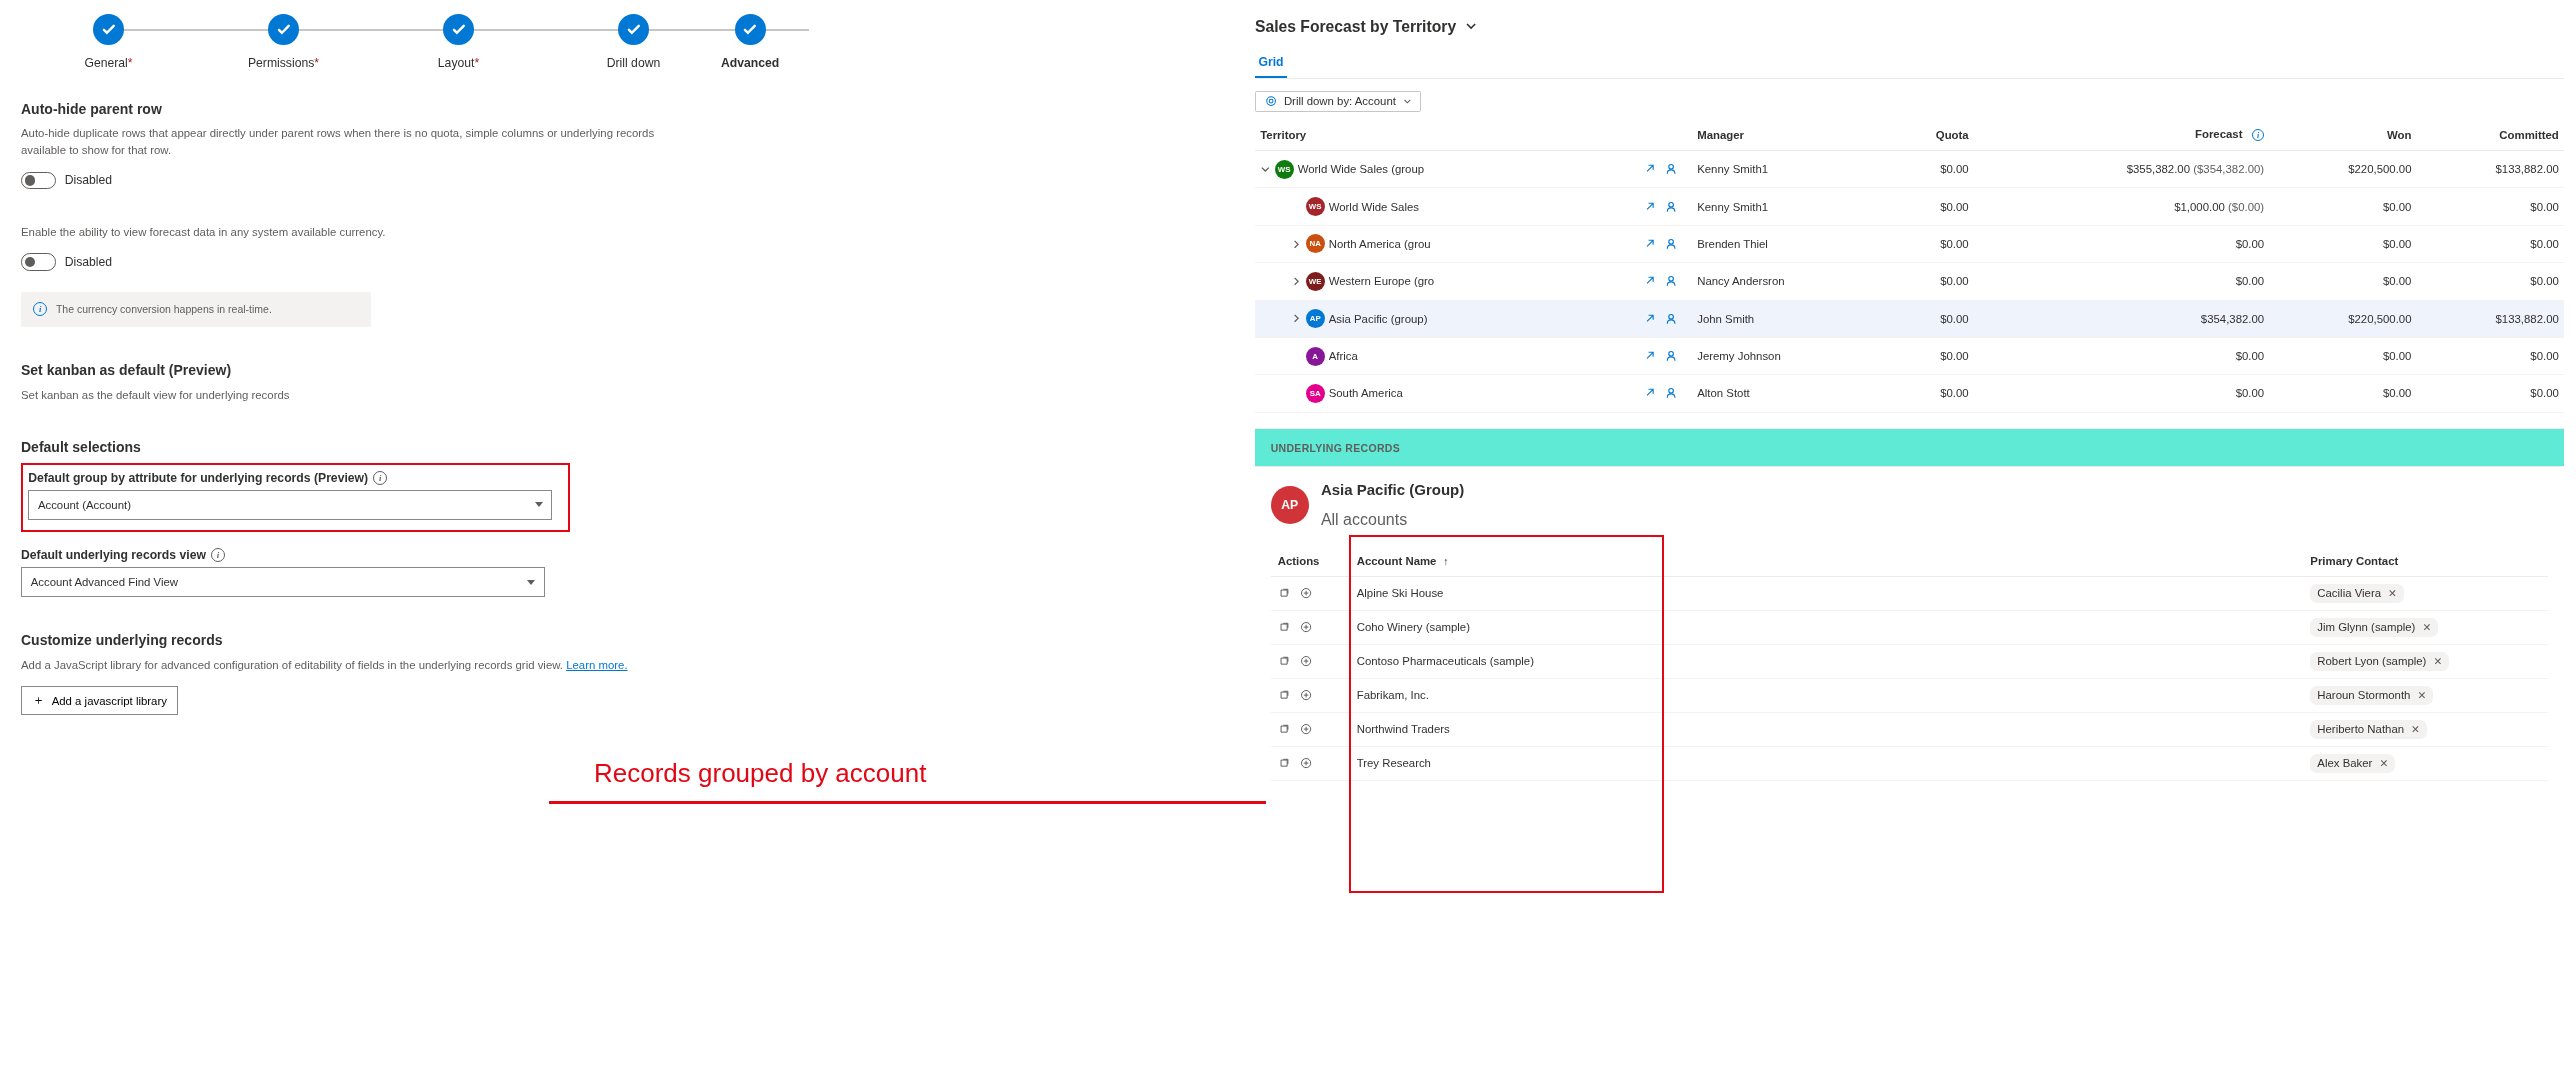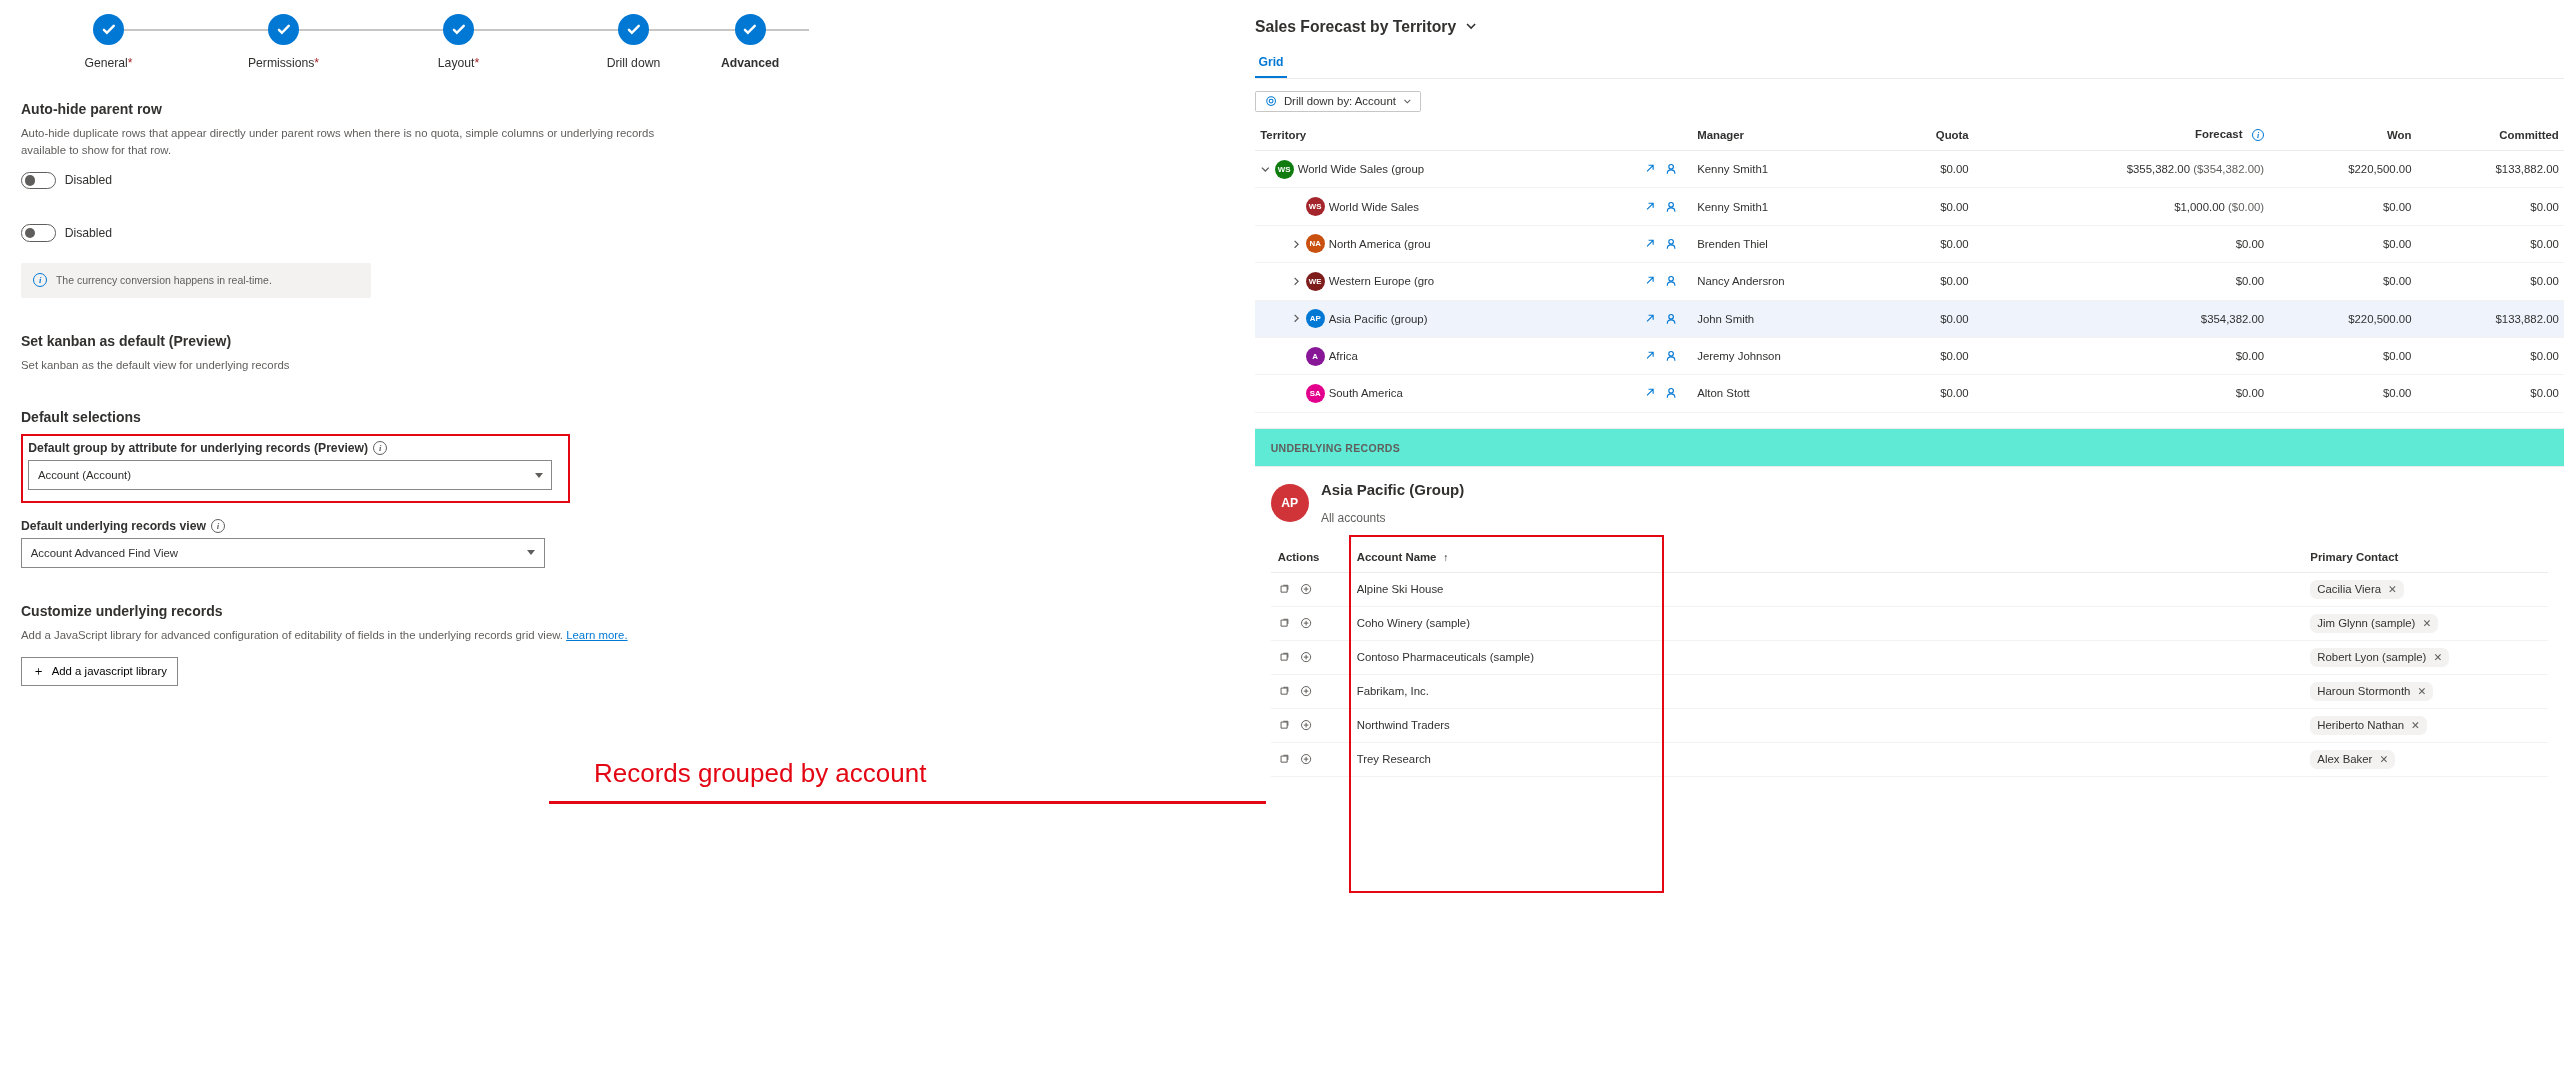--- a/index.html
+++ b/index.html
@@ -142,21 +142,21 @@
   .underlying-header { padding: 12.2px 15.7px; font-size: 10.5px; font-weight: 600; color: #605e5c; letter-spacing: 0.3px; }
   .underlying-body { background: #fff; padding: 14px 15.7px 0 15.7px; border-top: 0.9px solid #edebe9; }
   .group-header { display: flex; align-items: center; gap: 12.2px; margin-bottom: 17.5px; }
   .group-avatar {
     width: 38px; height: 38px; border-radius: 50%;
     display: inline-flex; align-items: center; justify-content: center;
     font-size: 12.2px; font-weight: 600; color: #fff;
   }
   .group-title-wrap { display:flex; flex-direction:column; }
   .group-title { font-size: 15px; font-weight: 600; }
-  .group-sub { font-size: 12px; color: #605e5c; margin-top: 13px; }
+  .group-sub { font-size: 16px; color: #605e5c; margin-top: 13px; }
 
   .records-table { width: 100%; border-collapse: collapse; font-size: 11.4px; }
   .records-table th { text-align: left; font-weight: 600; padding: 8.7px 7px; border-bottom: 0.9px solid #edebe9; }
   .records-table td { padding: 7px 7px; border-bottom: 0.9px solid #f3f2f1; }
   .col-actions { width: 79px; }
   .action-icons { display: flex; gap: 10.5px; color: #605e5c; }
   .action-icons span { cursor: pointer; display:inline-flex; }
   .sort-arrow { font-size: 10.5px; margin-left: 3.5px; }
 
   .contact-chip {
@@ -228,20 +228,21 @@
       <div class="section-desc">Auto-hide duplicate rows that appear directly under parent rows when there is no quota, simple columns or underlying records available to show for that row.</div>
       <div class="toggle-row">
         <div class="toggle">
             <div class="knob"></div>
           </div>
         <span class="toggle-label">Disabled</span>
       </div>
     </div>
 
     <div class="section">
+      <div class="section-desc">Enable the ability to view forecast data in any system available currency.</div>
       <div class="toggle-row">
         <div class="toggle">
             <div class="knob"></div>
           </div>
         <span class="toggle-label">Disabled</span>
       </div>
       <div class="info-box">
         <span class="info-icon blue">i</span>
         <span>The currency conversion happens in real-time.</span>
       </div>

